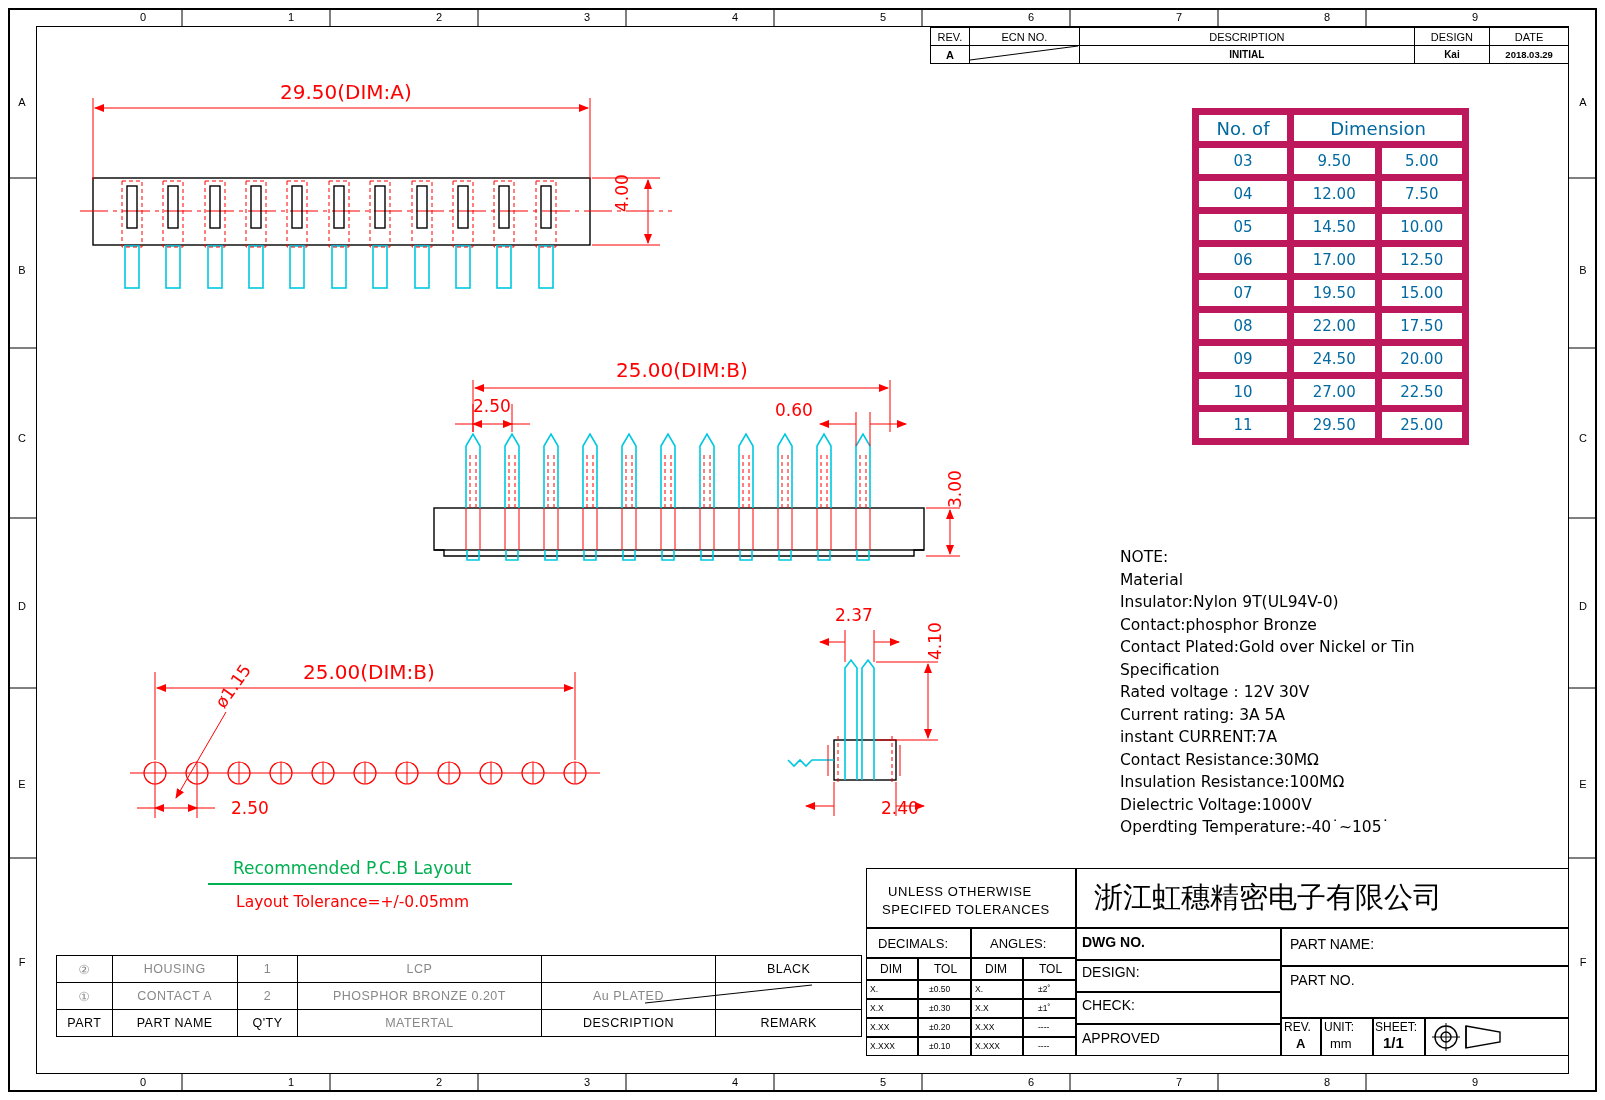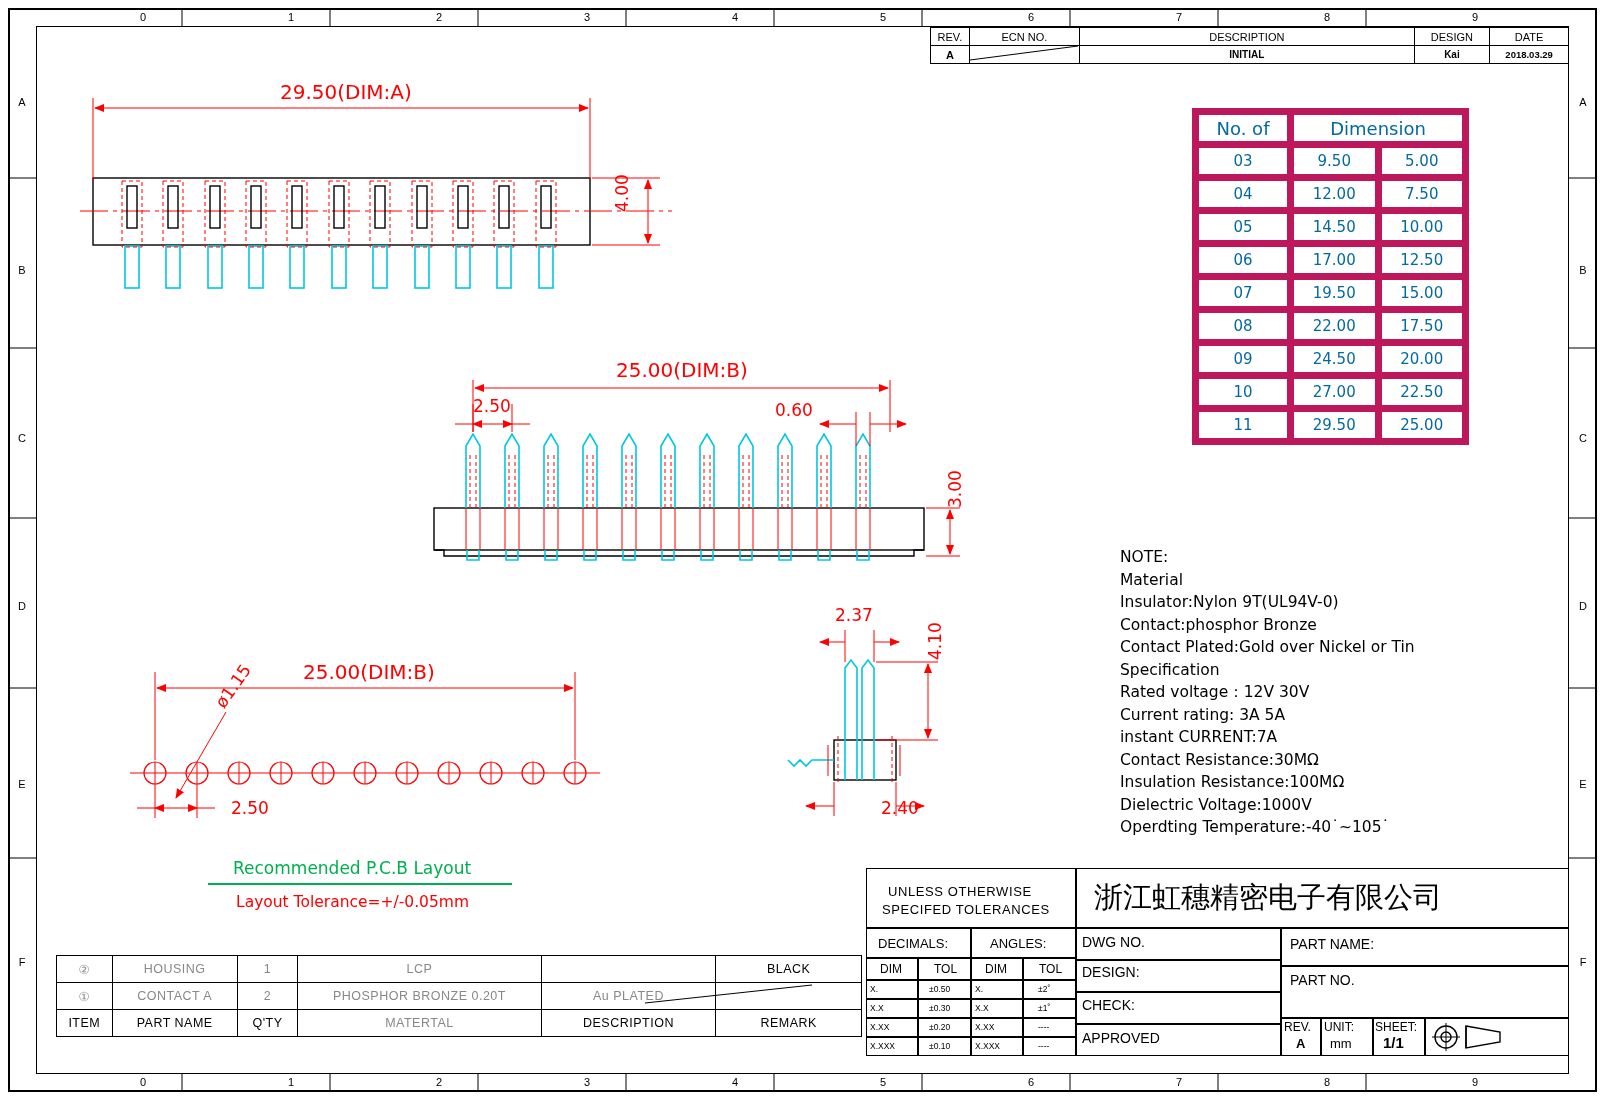--- a/index.html
+++ b/index.html
@@ -502,21 +502,21 @@
     </tr>
     <tr>
       <td>①</td>
       <td>CONTACT A</td>
       <td>2</td>
       <td>PHOSPHOR BRONZE 0.20T</td>
       <td>Au PLATED</td>
       <td></td>
     </tr>
     <tr>
-      <td class="dark">ITEM</td>
+      <td class="dark">PART</td>
       <td class="dark">PART NAME</td>
       <td class="dark">Q'TY</td>
       <td>MATERTAL</td>
       <td class="dark">DESCRIPTION</td>
       <td class="dark">REMARK</td>
     </tr>
   </tbody>
     </table>
 
   <svg class="abs" style="left:641px;top:981px;" width="175" height="26">
@@ -577,21 +577,21 @@
     <div class="tb" style="left:0;top:169px;width:52px;height:19px;"></div>
     <div class="abs txt tiny" style="left:4px;top:173px;">X.XXX</div>
     <div class="tb" style="left:52px;top:169px;width:53px;height:19px;"></div>
     <div class="abs txt tiny" style="left:63px;top:173px;">±0.10</div>
     <div class="tb" style="left:105px;top:169px;width:52px;height:19px;"></div>
     <div class="abs txt tiny" style="left:109px;top:173px;">X.XXX</div>
     <div class="tb" style="left:157px;top:169px;width:53px;height:19px;"></div>
     <div class="abs txt tiny" style="left:172px;top:173px;">----</div>
 
     <div class="tb" style="left:210px;top:60px;width:205px;height:32px;"></div>
-    <div class="abs txt" style="left:216px;top:66px;font-size:14px;">DWG NO.</div>
+    <div class="abs txt" style="left:216px;top:66px;font-size:14px;font-weight:bold;">DWG NO.</div>
     <div class="tb" style="left:210px;top:92px;width:205px;height:32px;"></div>
     <div class="abs txt" style="left:216px;top:96px;font-size:14px;">DESIGN:</div>
     <div class="tb" style="left:210px;top:124px;width:205px;height:32px;"></div>
     <div class="abs txt" style="left:216px;top:129px;font-size:14px;text-align:center;">CHECK:</div>
     <div class="tb" style="left:210px;top:156px;width:205px;height:32px;"></div>
     <div class="abs txt" style="left:216px;top:162px;font-size:14px;">APPROVED</div>
 
     <div class="tb" style="left:415px;top:60px;width:288px;height:38px;"></div>
     <div class="abs txt" style="left:424px;top:68px;font-size:14px;">PART NAME:</div>
     <div class="tb" style="left:415px;top:98px;width:288px;height:52px;"></div>

